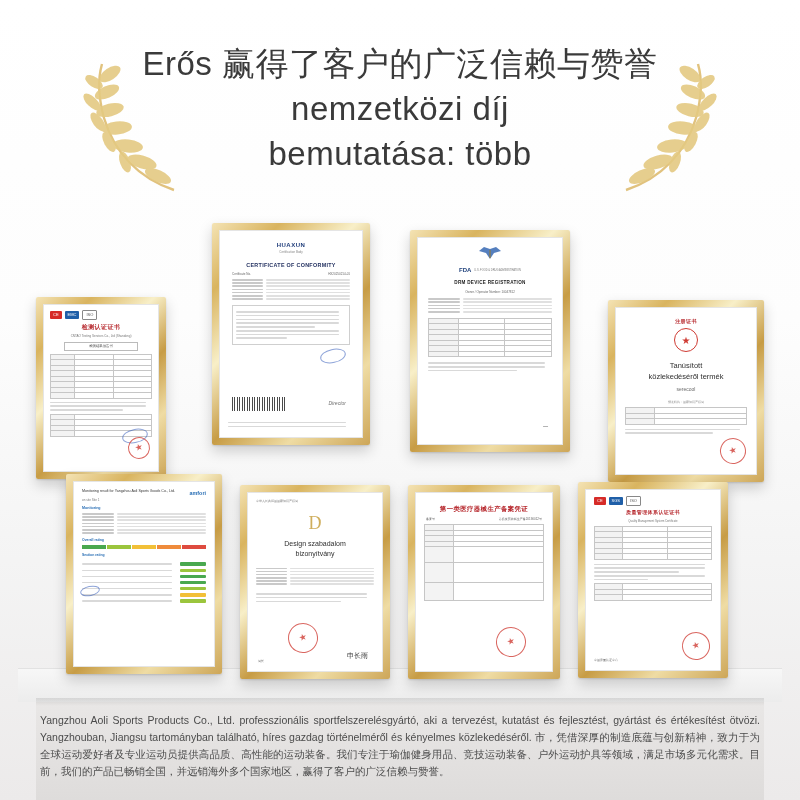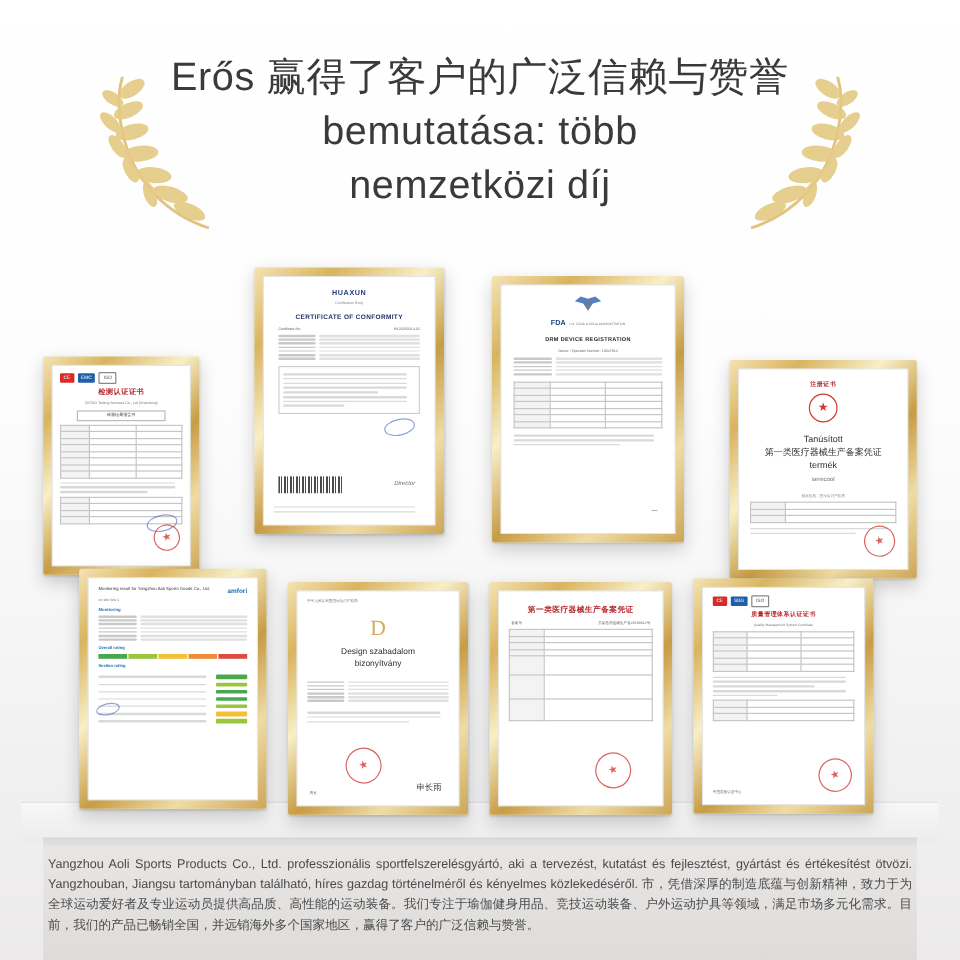--- a/index.html
+++ b/index.html
@@ -206,22 +206,22 @@
     z-index: 5;
   }
 </style>
 </head>
 <body>
 
 <div id="page">
 
   <div class="headline">
     <div>Erős 赢得了客户的广泛信赖与赞誉</div>
+    <div>nemzetközi díj</div>
     <div>bemutatása: több</div>
-    <div>nemzetközi díj</div>
   </div>
 
   <div class="laurel left">
     <svg viewBox="0 0 110 150" width="110" height="150">
       <g fill="none" stroke="#d9b45f" stroke-width="2.4" opacity="0.85">
         <path d="M96 138 C60 126 36 100 26 66 C20 44 20 26 24 12"></path>
       </g>
       <g fill="#e3c77c" opacity="0.9">
         <ellipse cx="32" cy="22" rx="12" ry="6" transform="rotate(-34 32 22)"></ellipse>
         <ellipse cx="29" cy="40" rx="13" ry="6" transform="rotate(-24 29 40)"></ellipse>
@@ -505,21 +505,21 @@
   <div class="frame" style="left:608px; top:300px; width:156px; height:182px;">
     <div class="mat">
       <div class="doc" style="padding:7px 9px;">
         <div class="cn-title" style="font-size:5px;">注册证书</div>
         <div style="display:flex;justify-content:center;margin:2px 0 4px;">
           <div style="width:24px;height:24px;border-radius:50%;border:1.8px solid #cf3b33;position:relative;">
             <span style="position:absolute;left:50%;top:50%;transform:translate(-50%,-50%);color:#cf3b33;font-size:10px;">★</span>
           </div>
         </div>
         <div class="hu-title" style="white-space:pre-line;margin-top:8px;">Tanúsított
-第一类医疗器械生产备案凭证 termék</div>
+közlekedéséről termék</div>
         <div class="hu-sub">serecool</div>
         <div style="text-align:center;font-size:3px;color:#8a8a8a;margin:4px 0 3px;">颁发机构：国家知识产权局</div>
         <table class="grid-table">
           <tbody>
               <tr>
                 <td class="k"></td>
                 <td></td>
               </tr>
           <tr>
                 <td class="k"></td>

